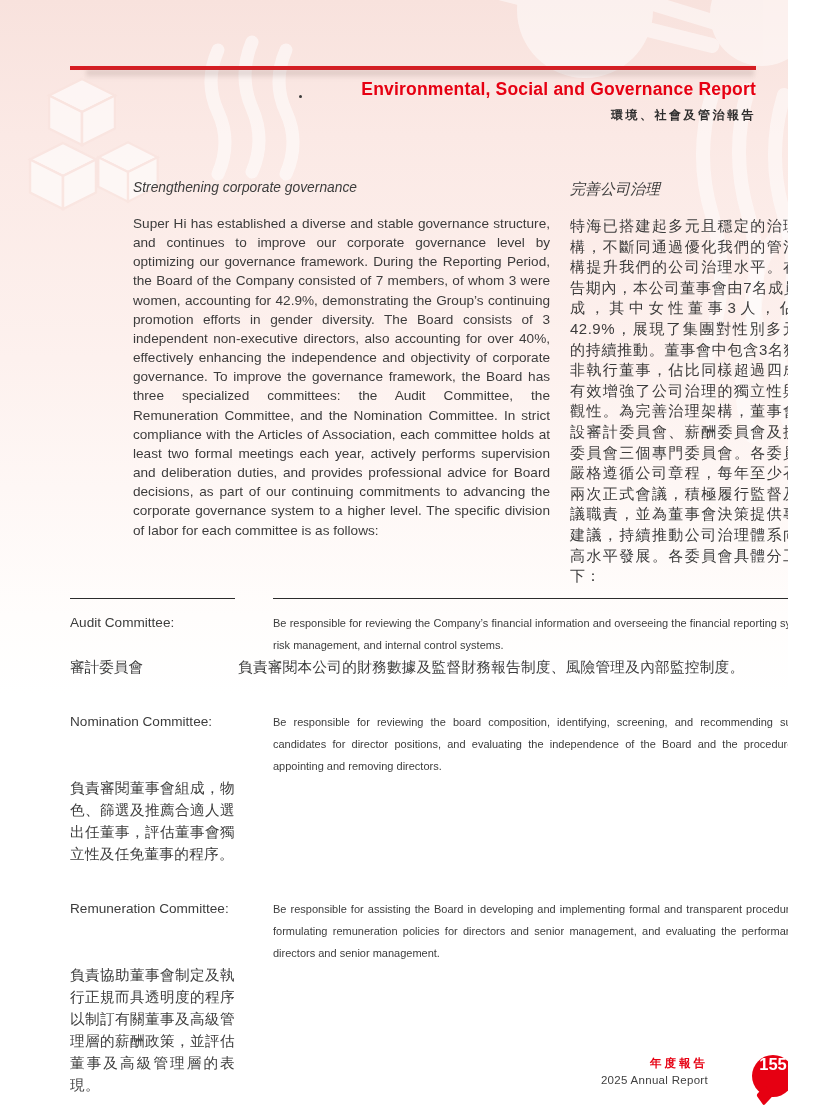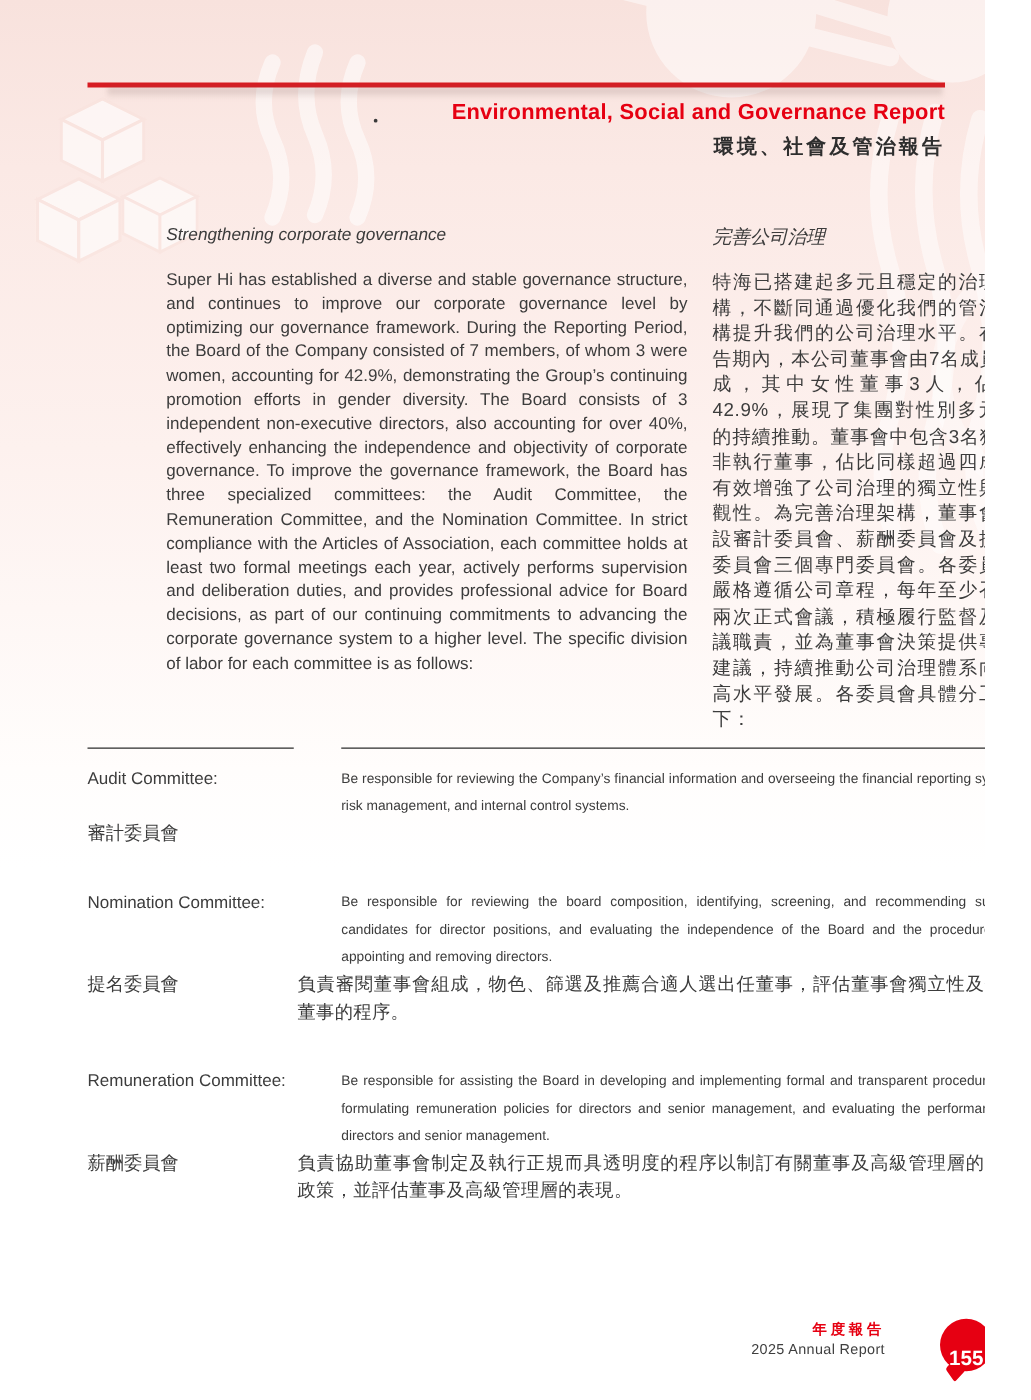--- a/index.html
+++ b/index.html
@@ -7,21 +7,21 @@
     position:relative; width:788px; height:1120px; overflow:hidden;
     background:linear-gradient(180deg,#f8e2dd 0%,#fbe9e5 12%,#fdf1ee 32%,#fffdfc 55%,#ffffff 62%);
     font-family:"Liberation Sans","DejaVu Sans",sans-serif; color:#3c3c3c;
   }
   .bg-decor { position:absolute; left:0; top:0; pointer-events:none; }
   .top-rule { position:absolute; left:70px; top:66px; width:686px; height:3.5px; background:#d71c22; }
   .rule-shadow { position:absolute; left:86px; top:70px; width:668px; height:9px;
     background:linear-gradient(180deg,rgba(125,95,90,.28),rgba(125,95,90,0)); filter:blur(2px); }
   .titles { position:absolute; left:70px; top:79px; width:686px; text-align:right; }
   .title-en { font-size:17.5px; font-weight:bold; color:#e60012; letter-spacing:.2px; }
-  .title-zh { font-size:16px; font-weight:bold; color:#2e2e2e; letter-spacing:2.5px; margin-top:7px; }
+  .title-zh { font-size:12px; font-weight:bold; color:#2e2e2e; letter-spacing:2.5px; margin-top:7px; }
   .artifact-dot { position:absolute; left:299px; top:95px; width:3px; height:3px; background:#3a3a3a; border-radius:50%; }
 
   .col-en { position:absolute; left:133px; top:180px; width:417px; }
   .col-zh { position:absolute; left:570px; top:180px; width:245px; }
   .section-heading { font-style:italic; font-size:13.8px; color:#3c3c3c; }
   .col-zh .section-heading { font-size:15px; }
   .body-en { margin-top:19px; font-size:13.6px; line-height:19.15px; text-align:justify; }
   .body-zh { margin-top:17px; font-size:15px; line-height:20.6px; text-align:justify; letter-spacing:.5px; }
 
   .committees { position:absolute; left:70px; top:598px; width:748px; }
@@ -30,21 +30,21 @@
   .label-en { font-size:13.6px; line-height:22px; }
   .desc-en { font-size:11px; line-height:22px; text-align:justify;margin-left:35px; }
   .label-zh { font-size:14.6px; line-height:22px; }
   .desc-zh { font-size:14.6px; line-height:22px; text-align:justify; letter-spacing:.3px; }
 
   .footer-text { position:absolute; right:80px; top:1056px; text-align:right; }
   .annual-zh { color:#e60012; font-weight:bold; font-size:11.5px; letter-spacing:3px; }
   .annual-en { color:#3f3f3f; font-size:11.5px; margin-top:3px; letter-spacing:.3px; }
   .badge { position:absolute; left:752px; top:1055px; width:42px; height:42px; background:#e60012;
     border-radius:50%; color:#fff; font-weight:bold; font-size:16.5px;
-    display:flex; align-items:flex-end; justify-content:center; }
+    display:flex; align-items:flex-start; justify-content:center; }
   .badge::after { content:""; position:absolute; bottom:-5px; left:6px; width:13px; height:13px;
     background:#e60012; border-radius:2px; transform:rotate(55deg) skew(12deg); }
   .badge-num { position:relative; z-index:1; }
 </style>
 </head>
 <body>
 
 <div class="page">
 
   <svg class="bg-decor" width="825" height="640" viewBox="0 0 825 640" aria-hidden="true">
@@ -101,33 +101,32 @@
     <div class="section-heading">完善公司治理</div>
     <div class="body-zh">特海已搭建起多元且穩定的治理結構，不斷同通過優化我們的管治架構提升我們的公司治理水平。在報告期內，本公司董事會由7名成員構成，其中女性董事3人，佔比42.9%，展現了集團對性別多元化的持續推動。董事會中包含3名獨立非執行董事，佔比同樣超過四成，有效增強了公司治理的獨立性與客觀性。為完善治理架構，董事會下設審計委員會、薪酬委員會及提名委員會三個專門委員會。各委員會嚴格遵循公司章程，每年至少召開兩次正式會議，積極履行監督及審議職責，並為董事會決策提供專業建議，持續推動公司治理體系向更高水平發展。各委員會具體分工如下：</div>
   </div>
 
   <div class="committees">
 
     <div class="committee-row first">
       <div class="label-en cell-top">Audit Committee:</div>
       <div class="desc-en cell-top">Be responsible for reviewing the Company’s financial information and overseeing the financial reporting system, risk management, and internal control systems.</div>
       <div class="label-zh">審計委員會</div>
+      <div class="desc-zh">負責審閱本公司的財務數據及監督財務報告制度、風險管理及內部監控制度。</div>
     </div>
 
     <div class="committee-row">
       <div class="label-en">Nomination Committee:</div>
       <div class="desc-en">Be responsible for reviewing the board composition, identifying, screening, and recommending suitable candidates for director positions, and evaluating the independence of the Board and the procedures for appointing and removing directors.</div>
-      <div class="label-zh">提名委員會</div>
       <div class="desc-zh">負責審閱董事會組成，物色、篩選及推薦合適人選出任董事，評估董事會獨立性及任免董事的程序。</div>
     </div>
 
     <div class="committee-row">
       <div class="label-en">Remuneration Committee:</div>
       <div class="desc-en">Be responsible for assisting the Board in developing and implementing formal and transparent procedures for formulating remuneration policies for directors and senior management, and evaluating the performance of directors and senior management.</div>
-      <div class="label-zh">薪酬委員會</div>
       <div class="desc-zh">負責協助董事會制定及執行正規而具透明度的程序以制訂有關董事及高級管理層的薪酬政策，並評估董事及高級管理層的表現。</div>
     </div>
 
   </div>
 
   <div class="footer-text">
     <div class="annual-zh">年度報告</div>
     <div class="annual-en">2025 Annual Report</div>
   </div>
 

